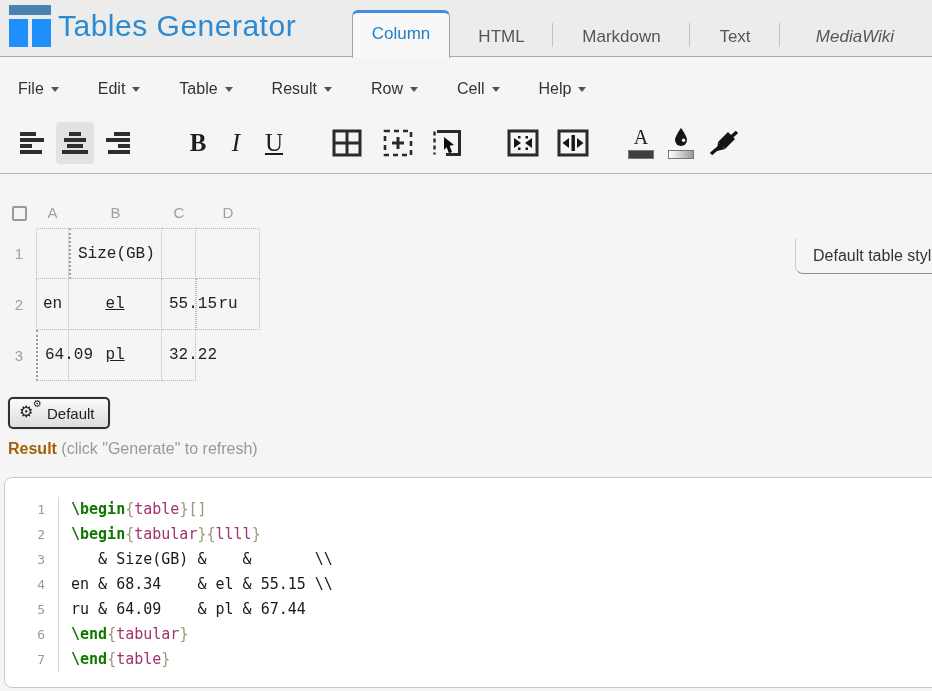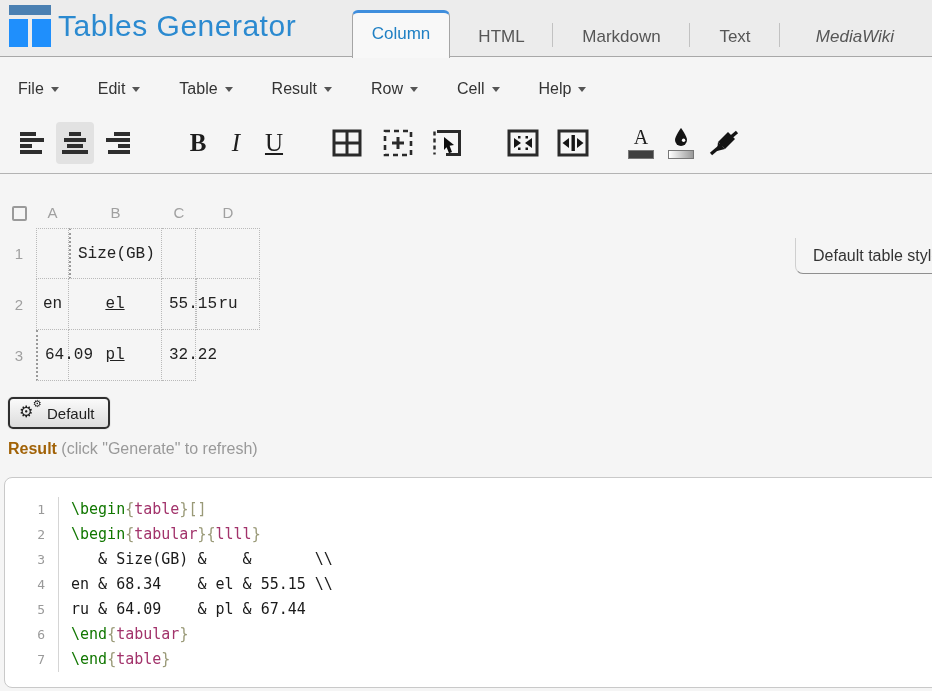--- a/index.html
+++ b/index.html
@@ -71,21 +71,21 @@
   #result-label { font-weight:bold; color:#a16207; }
   #result-hint { color:#999; }
   
   #code-panel { position:absolute; left:4px; top:477px; width:944px; height:211px;
     background:#fff; border:1px solid #c9c9c9; border-radius:8px; }
   #code-lines { position:absolute; left:0; top:19px; right:12px; }
   .code-line { display:flex; height:25px; }
   .ln { width:54px; padding-right:13px; text-align:right; border-right:1px solid #d5d5d5;
     font-family:"DejaVu Sans Mono", monospace; font-size:13px; line-height:25px; color:#9a9a9a; }
   .tokens { padding-left:12px; font-family:"DejaVu Sans Mono", monospace; font-size:15px; line-height:25px; white-space:pre; color:#1a1a1a; }
-  .tk-kw { color:var(--codekw,#117700); }
+  .tk-kw { color:var(--codekw,#117700);font-weight:bold; }
   .tk-env { color:var(--codeenv,#a2336b); }
   .tk-br { color:var(--codebr,#999977); }
   svg { display:block; }
 </style>
 </head>
 <body>
 
 <div id="app">
 
   <div id="header">

